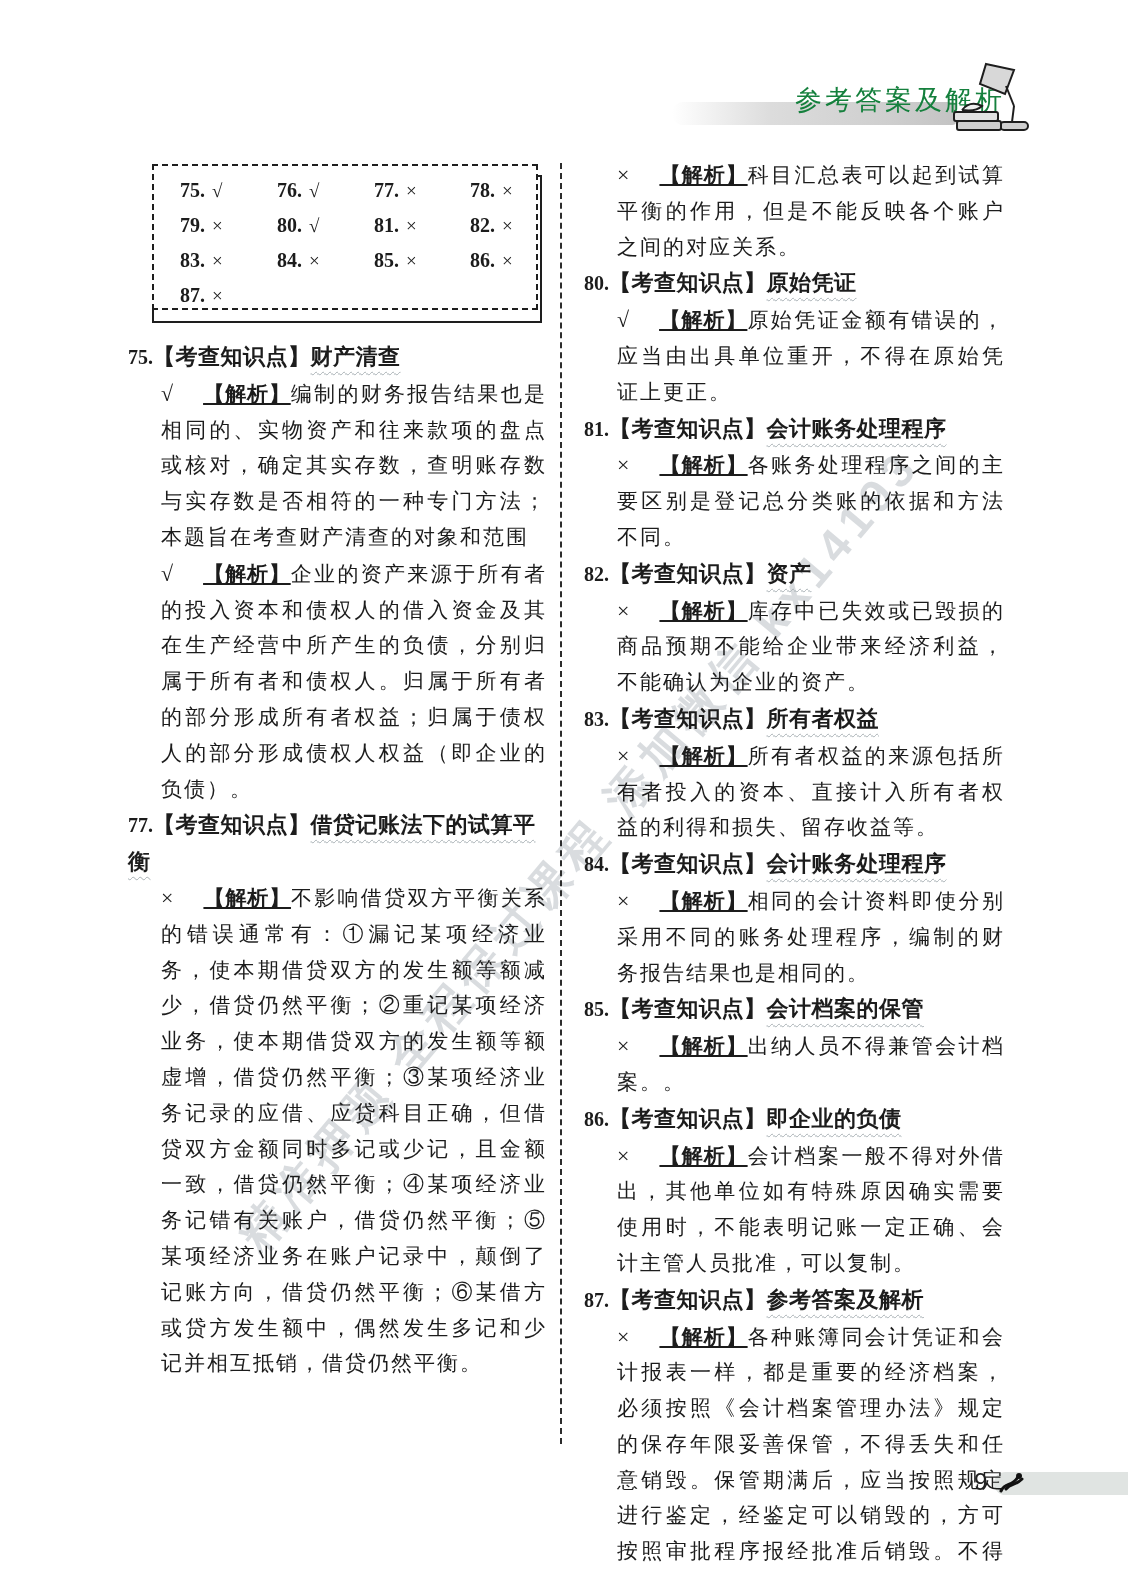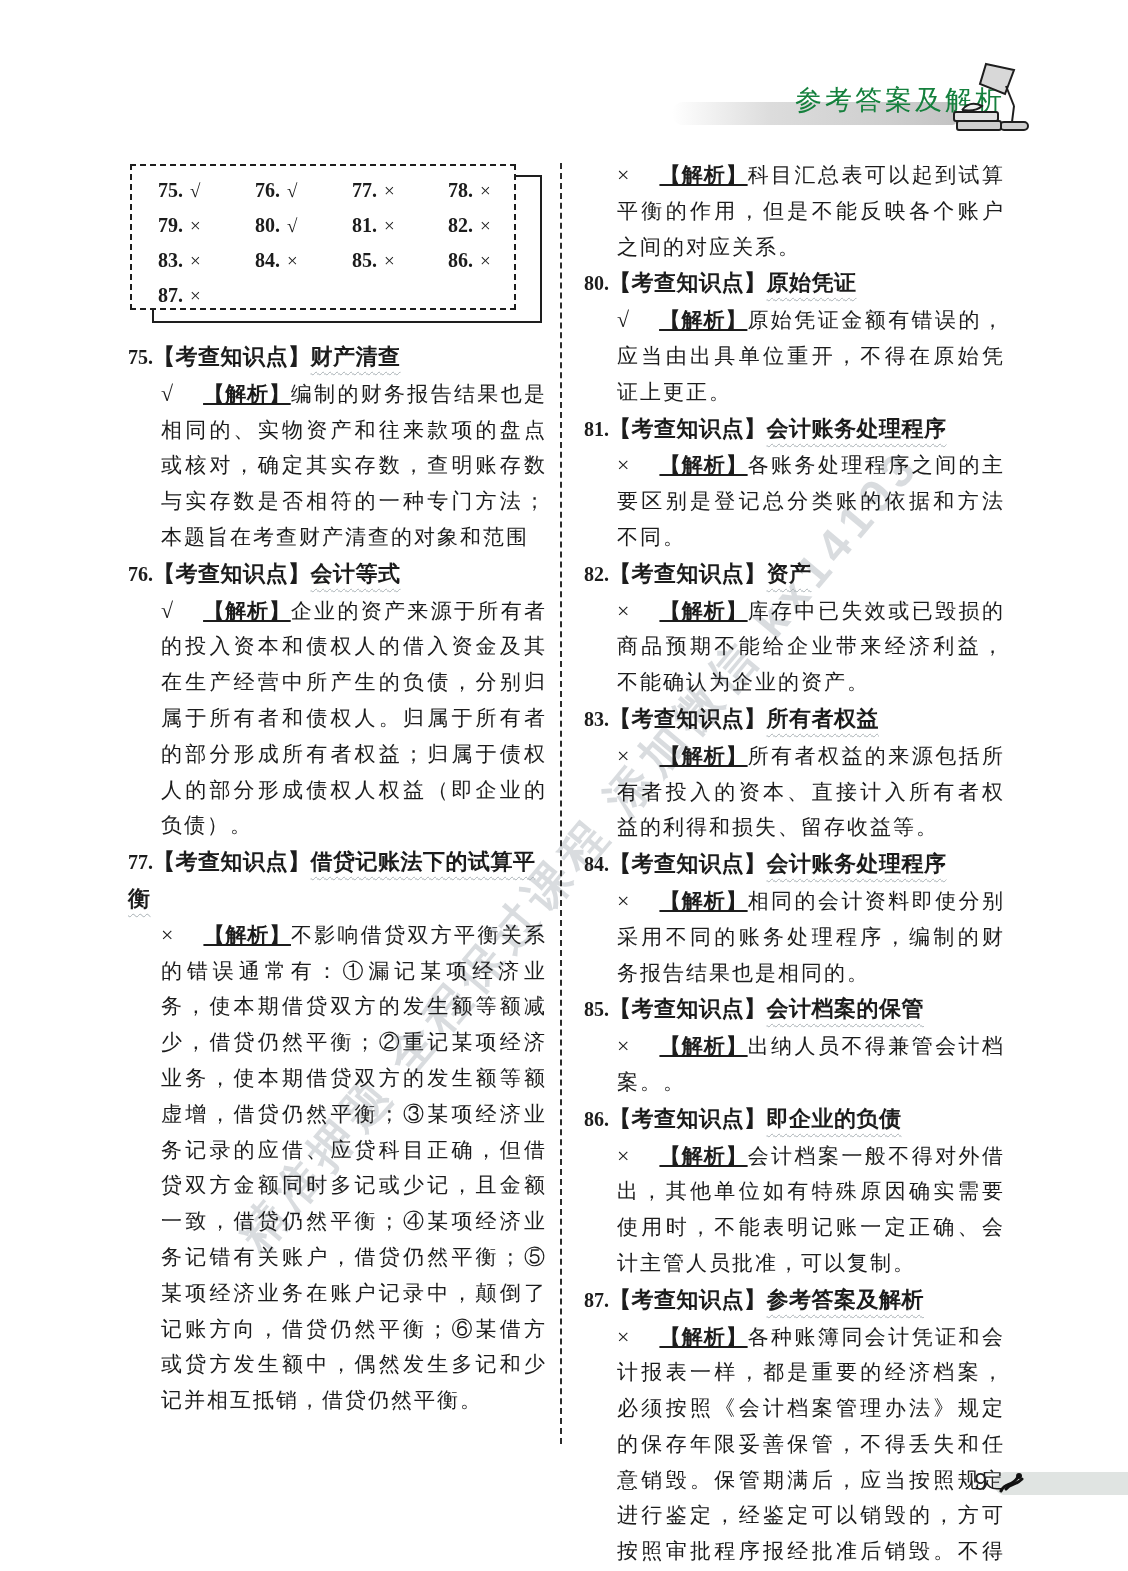--- a/index.html
+++ b/index.html
@@ -13,21 +13,21 @@
   .header-swoosh{position:absolute;left:672px;top:102px;width:284px;height:23px;z-index:1;
       background:linear-gradient(90deg, rgba(214,214,214,0) 0%, #dcdcdc 35%, #cfcfcf 75%, #c3c3c3 100%);
       border-radius:12px 4px 4px 12px;}
   .header-title{position:absolute;left:795px;top:82px;z-index:2;
       font-family:"Liberation Sans", sans-serif;font-size:27px;letter-spacing:3px;
       color:#15803d;font-weight:500;}
   .lamp-icon{position:absolute;left:948px;top:60px;z-index:2;}
   
   .answer-shadow{position:absolute;left:152px;top:175px;width:386px;height:144px;
       border:2px solid #1e1e1e;background:#fff;z-index:1;}
-  .answer-box{position:absolute;left:130px;top:164px;width:386px;height:146px;
+  .answer-box{position:absolute;left:152px;top:164px;width:386px;height:146px;
       border:2px dashed #1e1e1e;background:#fff;z-index:2;
       display:grid;grid-template-columns:97px 97px 96px 92px;grid-auto-rows:35px;
       padding:7px 0 0 26px;box-sizing:border-box;}
   .cell{font-size:20px;line-height:35px;white-space:nowrap;}
   .cell-num{font-weight:bold;}
   .cell-mark{font-weight:400;font-size:19px;margin-left:7px;}
   
   .divider{position:absolute;left:560px;top:163px;height:1281px;border-left:2px dashed #2c2c2c;z-index:1;}
   
   .col{position:absolute;z-index:2;line-height:35.8px;}
@@ -83,21 +83,20 @@
     <div class="cell"><span class="cell-num">86.</span><span class="cell-mark">×</span></div>
     <div class="cell"><span class="cell-num">87.</span><span class="cell-mark">×</span></div>
   </div>
 
   <div class="divider"></div>
 
   <div class="col col-left">
     <div class="q-heading"><span class="q-num">75.</span><span class="q-label">【考查知识点】</span><span class="q-topic">财产清查</span></div>
     <div class="q-body"><span class="q-mark">√</span><span class="q-jiexi">【解析】</span><span class="q-text">编制的财务报告结果也是相同的、实物资产和往来款项的盘点或核对，确定其实存数，查明账存数与实存数是否相符的一种专门方法；本题旨在考查财产清查的对象和范围</span></div>
 
-    <div class="q-heading"><span class="q-num">76.</span><span class="q-label">【考查知识点】</span><span class="q-topic">会计等式</span></div>
     <div class="q-body"><span class="q-mark">√</span><span class="q-jiexi">【解析】</span><span class="q-text">企业的资产来源于所有者的投入资本和债权人的借入资金及其在生产经营中所产生的负债，分别归属于所有者和债权人。归属于所有者的部分形成所有者权益；归属于债权人的部分形成债权人权益（即企业的负债）。</span></div>
 
     <div class="q-heading"><span class="q-num">77.</span><span class="q-label">【考查知识点】</span><span class="q-topic">借贷记账法下的试算平衡</span></div>
 
     <div class="q-body"><span class="q-mark">×</span><span class="q-jiexi">【解析】</span><span class="q-text">不影响借贷双方平衡关系的错误通常有：①漏记某项经济业务，使本期借贷双方的发生额等额减少，借贷仍然平衡；②重记某项经济业务，使本期借贷双方的发生额等额虚增，借贷仍然平衡；③某项经济业务记录的应借、应贷科目正确，但借贷双方金额同时多记或少记，且金额一致，借贷仍然平衡；④某项经济业务记错有关账户，借贷仍然平衡；⑤某项经济业务在账户记录中，颠倒了记账方向，借贷仍然平衡；⑥某借方或贷方发生额中，偶然发生多记和少记并相互抵销，借贷仍然平衡。</span></div>
 
   </div>
 
   <div class="col col-right">
     <div class="q-body"><span class="q-mark">×</span><span class="q-jiexi">【解析】</span><span class="q-text">科目汇总表可以起到试算平衡的作用，但是不能反映各个账户之间的对应关系。</span></div>

